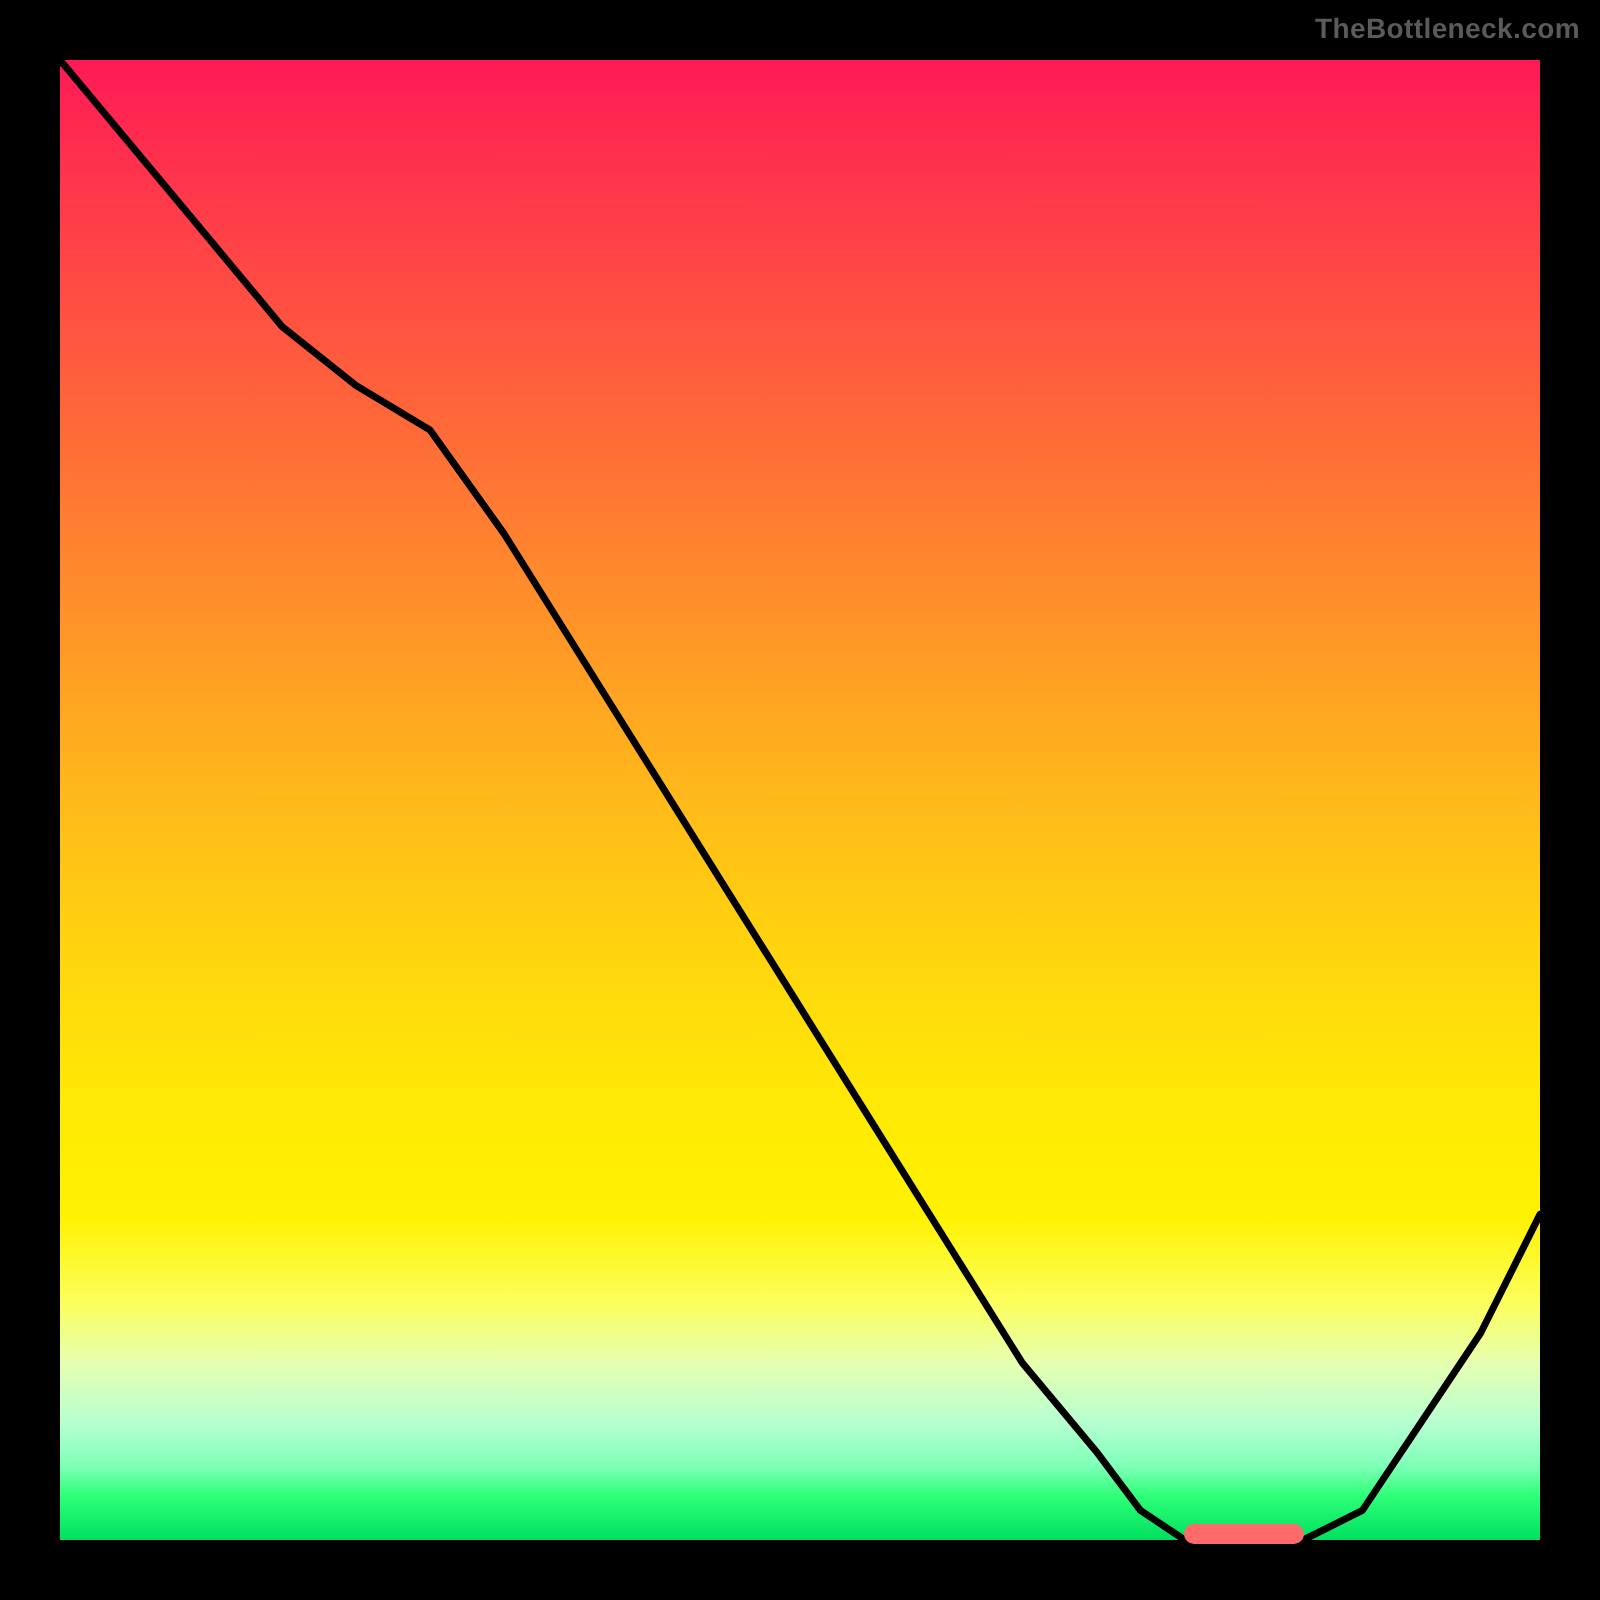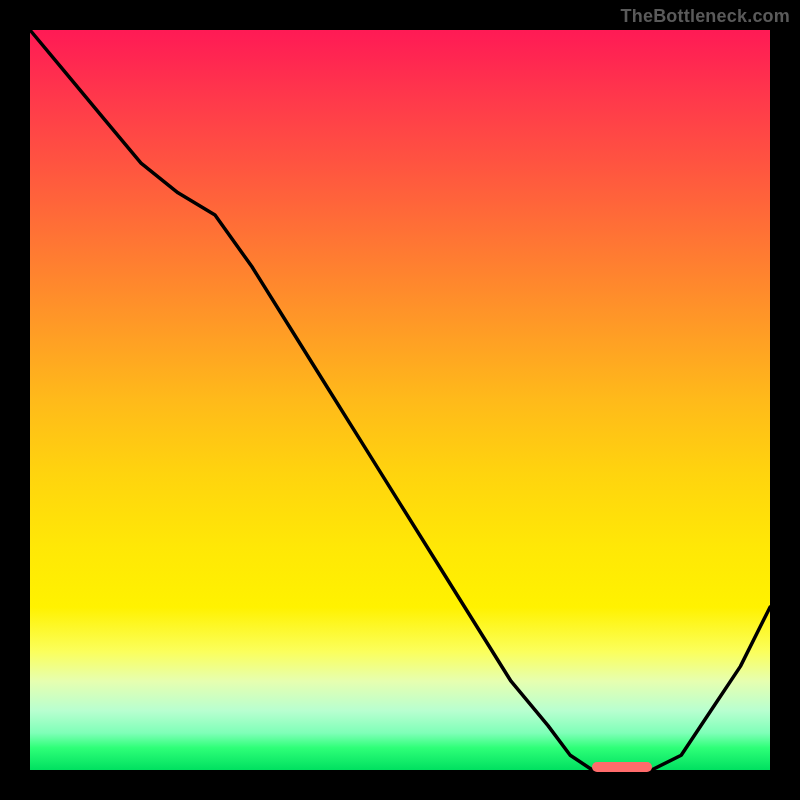--- a/index.html
+++ b/index.html
@@ -39,21 +39,21 @@
       #7fffb8 95%,
       #2eff78 97%,
       #00e060 100%
     );
   }
   .watermark {
     position: absolute;
     top: 6px;
     right: 10px;
     color: #5a5a5a;
-    font-size: 18px;
+    font-size: 14px;
     font-weight: 600;
     letter-spacing: 0.2px;
     user-select: none;
   }
   .marker {
     position: absolute;
     height: 10px;
     border-radius: 5px;
     background: #ff6b6b;
   }

